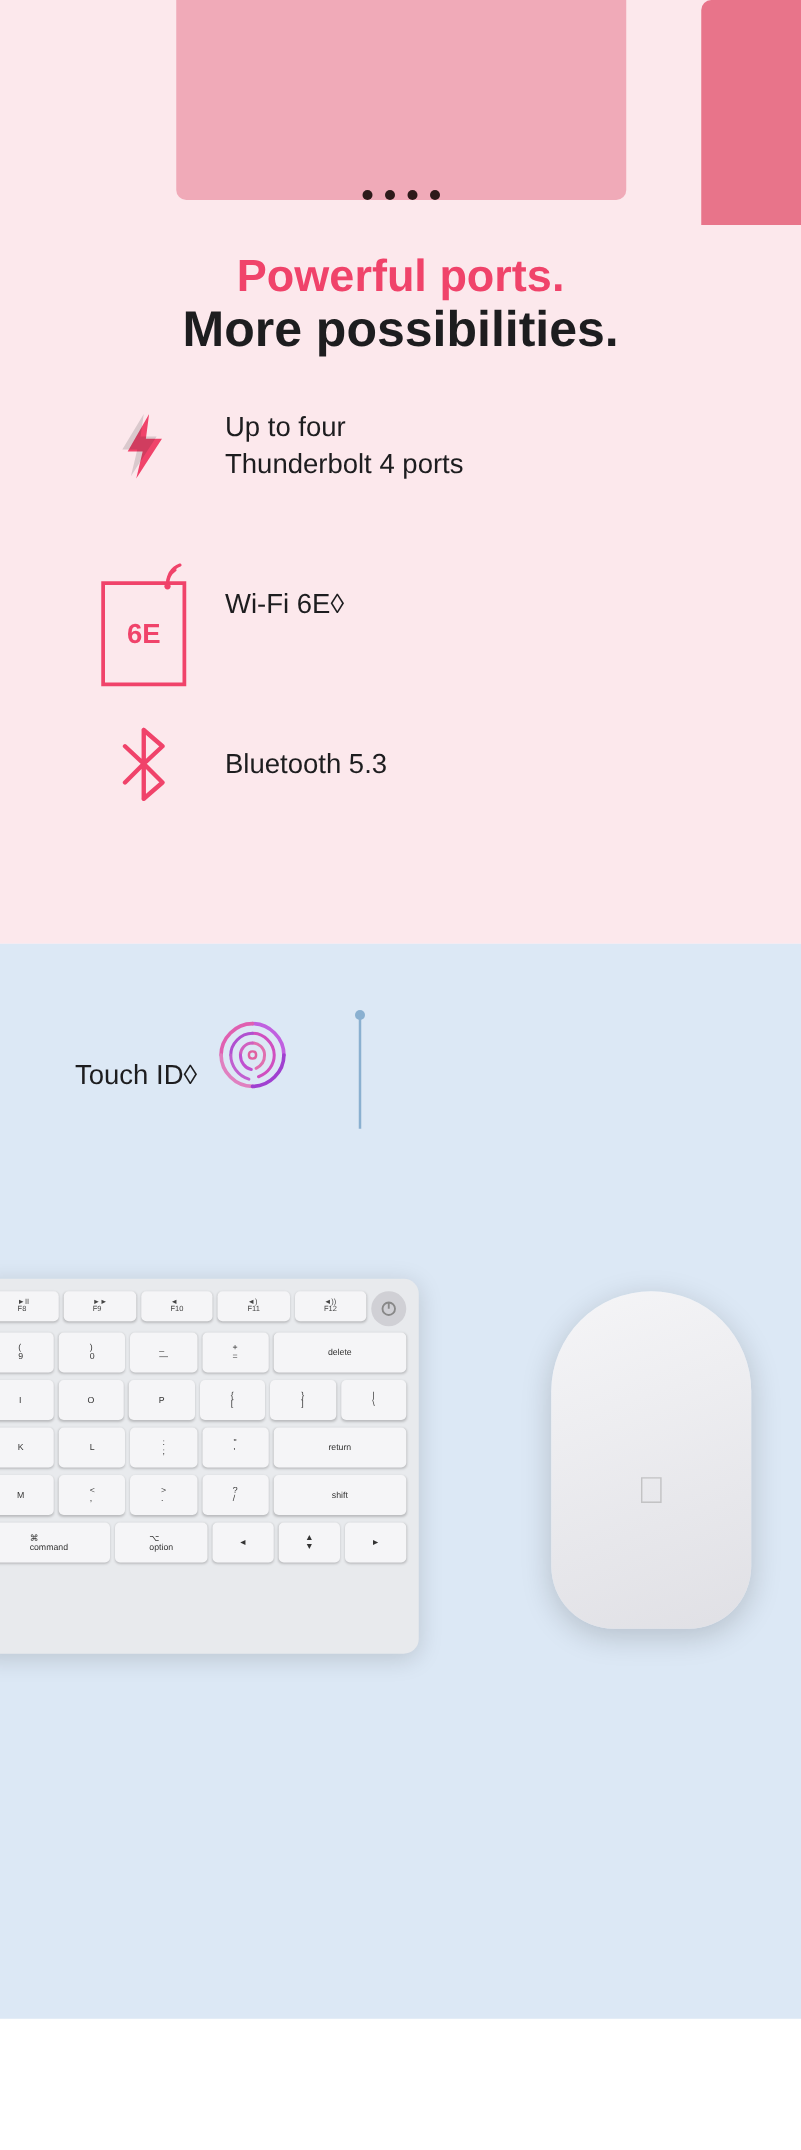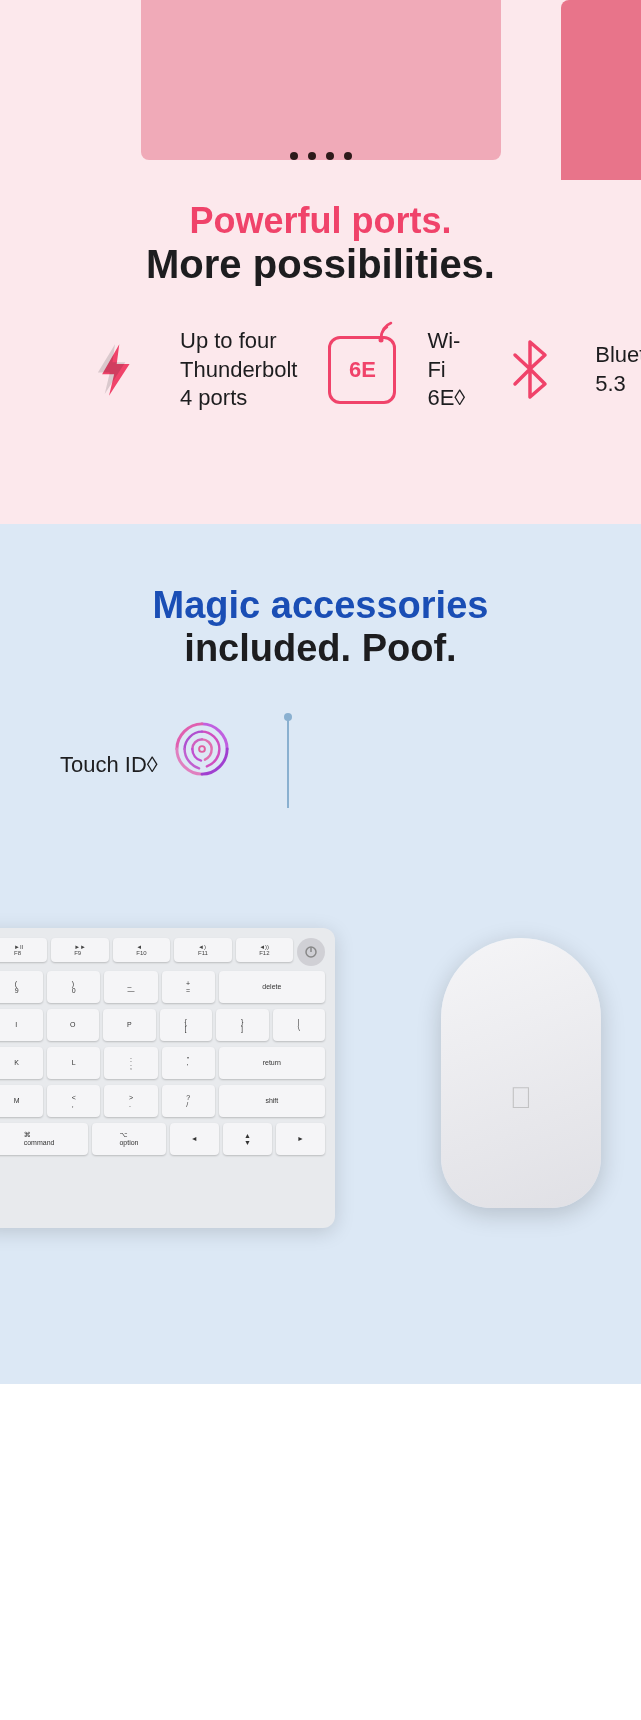--- a/index.html
+++ b/index.html
@@ -82,21 +82,21 @@
 
     .ports-headline .dark-text {
       color: #1d1d1f;
       font-size: 40px;
       font-weight: 700;
       display: block;
     }
 
     .feature-list {
       display: flex;
-      flex-direction: row;
+      flex-direction: column;
       gap: 30px;
       padding-left: 30px;
     }
 
     .feature-item {
       display: flex;
       align-items: center;
       gap: 30px;
     }
 
@@ -117,27 +117,28 @@
 
     
     .thunderbolt-icon {
       width: 50px;
       height: 60px;
     }
 
     
     .wifi6e-box {
       width: 68px;
-      height: 68px;
+      height: 84px;
       border: 3px solid #f0436a;
-      border-radius: 12px;
-      display: flex;
-      align-items: center;
-      justify-content: center;
-      position: relative;
+      border-radius: 0;
+      display: flex;
+      align-items: center;
+      justify-content: center;
+      position: relative;
+      margin-top: 48px;
     }
 
     .wifi6e-text {
       font-size: 22px;
       font-weight: 700;
       color: #f0436a;
     }
 
     .wifi-waves {
       position: absolute;
@@ -367,24 +368,20 @@
           </svg>
         </div>
         <div class="feature-label">Bluetooth 5.3</div>
       </div>
 
     </div>
   </div>
 </div>
 
 <div class="accessories-section">
-  <div class="accessories-headline">
-    <span class="blue-text">Magic accessories</span>
-    <span class="dark-text">included. Poof.</span>
-  </div>
 
   <div class="touch-id-row">
     <span class="touch-id-label">Touch ID◊</span>
 
     <svg width="58" height="58" viewBox="0 0 60 60" fill="none" xmlns="http://www.w3.org/2000/svg">
 
       <path d="M30 4 C44 4 56 16 56 30" stroke="#c060e0" stroke-width="3" fill="none" stroke-linecap="round"></path>
       <path d="M4 30 C4 16 16 4 30 4" stroke="#e060b0" stroke-width="3" fill="none" stroke-linecap="round"></path>
       <path d="M30 56 C16 56 4 44 4 30" stroke="#e080c0" stroke-width="3" fill="none" stroke-linecap="round"></path>
       <path d="M56 30 C56 44 44 56 30 56" stroke="#a040d0" stroke-width="3" fill="none" stroke-linecap="round"></path>

